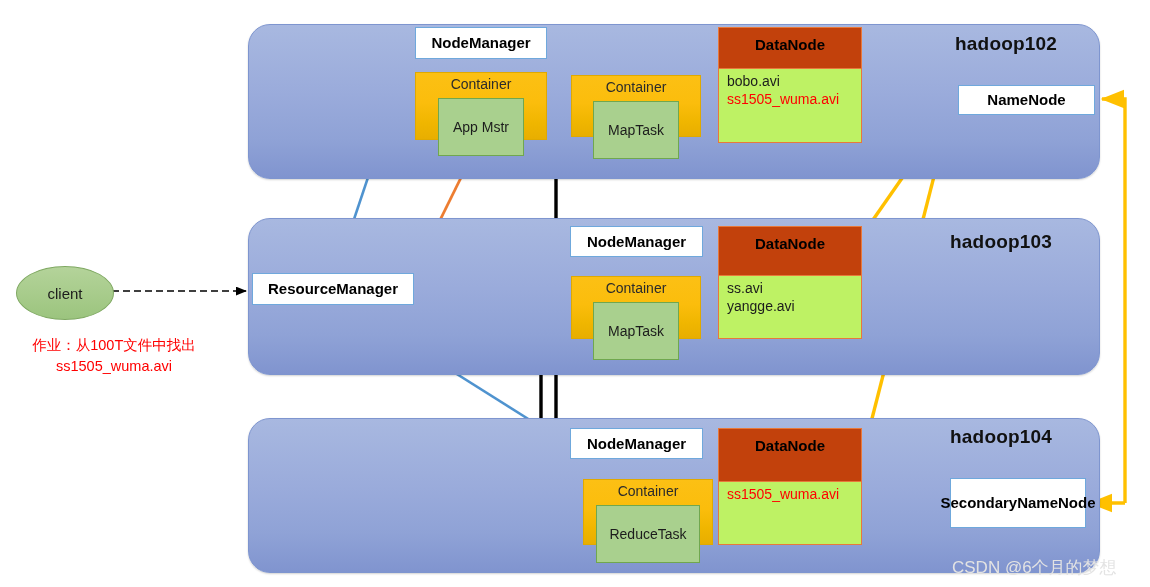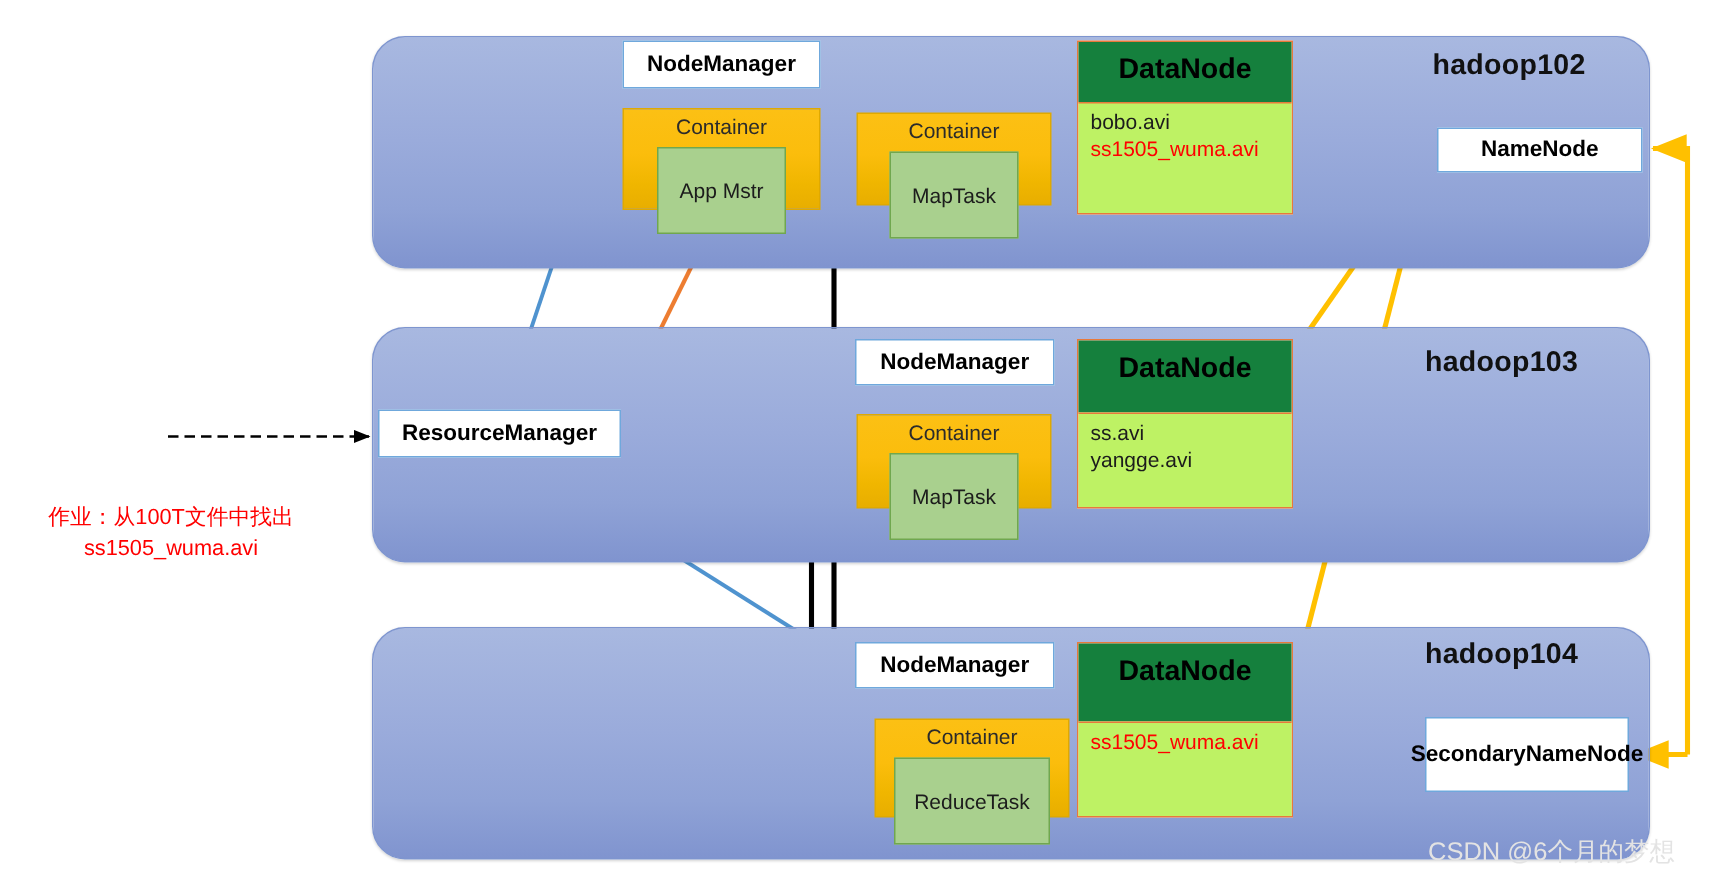--- a/index.html
+++ b/index.html
@@ -58,22 +58,22 @@
 
   
   .datanode{
     position:absolute;
     border:1.5px solid #e8793b;
     box-sizing:border-box;
     background:#ffffff;
     display:flex;flex-direction:column;
   }
   .dn-head{
-    background:#15803d;
-    font-weight:bold;font-size:19px;color:#000;
+    background:#c2410c;
+    font-weight:bold;font-size:15px;color:#000;
     text-align:center;
     padding-top:8px;
     box-sizing:border-box;
   }
   .dn-body{
     background:#bef264;
     border-top:1px solid #e8793b;
     flex:1;
     padding:4px 6px 2px 8px;
     box-sizing:border-box;
@@ -255,20 +255,21 @@
 
   <div class="datanode" style="left:718px;top:428px;width:144px;height:117px;">
     <div class="dn-head" style="height:52px;">DataNode</div>
     <div class="dn-body">
       <div class="red">ss1505_wuma.avi</div>
     </div>
   </div>
 
   <div class="wbox" style="left:950px;top:478px;width:136px;height:50px;padding:0 6px;">SecondaryNameNode</div>
 
+  <div class="client-ellipse" style="left:16px;top:266px;width:96px;height:52px;">client</div>
 
   <div class="job-note" style="left:14px;top:335px;width:200px;">
     <div>作业：从100T文件中找出</div>
     <div>ss1505_wuma.avi</div>
   </div>
 
   <div class="wbox" style="left:252px;top:273px;width:162px;height:32px;">ResourceManager</div>
 
   <div class="watermark" style="left:952px;top:556px;">CSDN @6个月的梦想</div>
 

